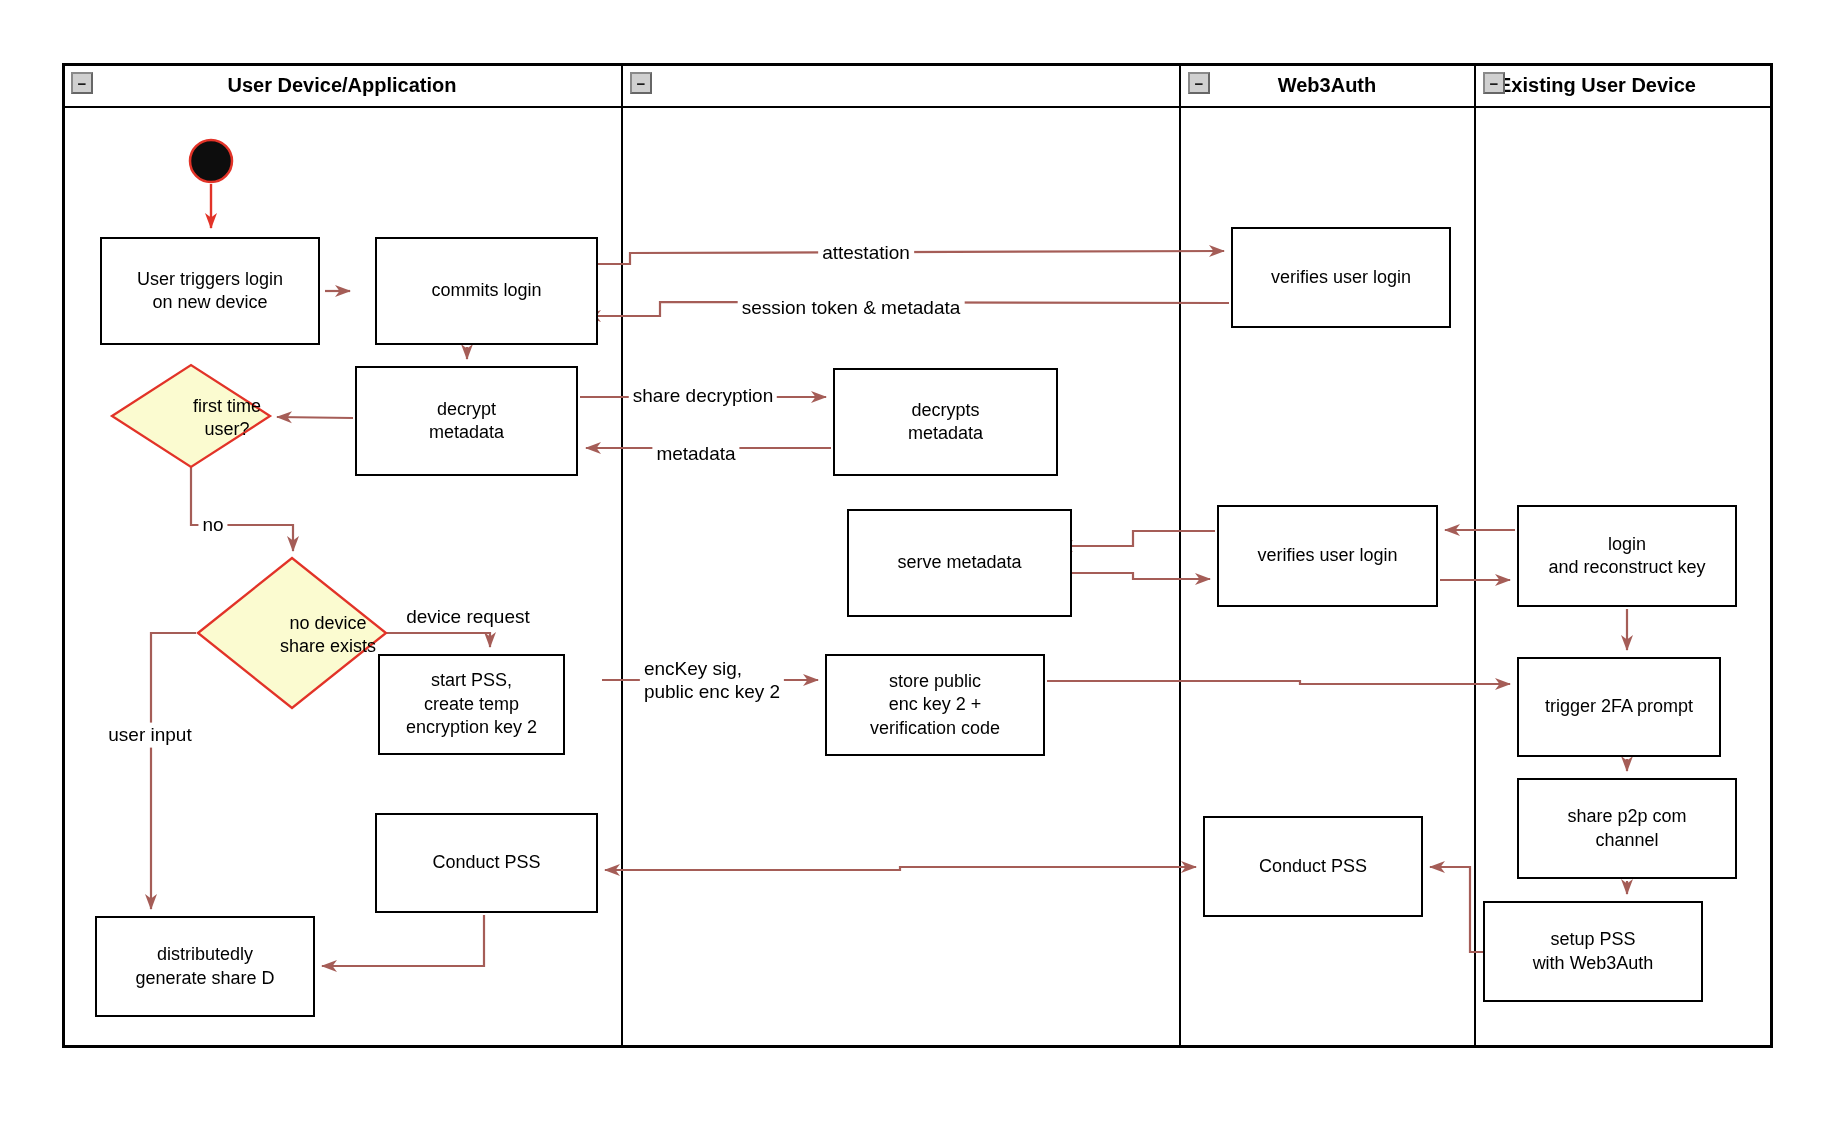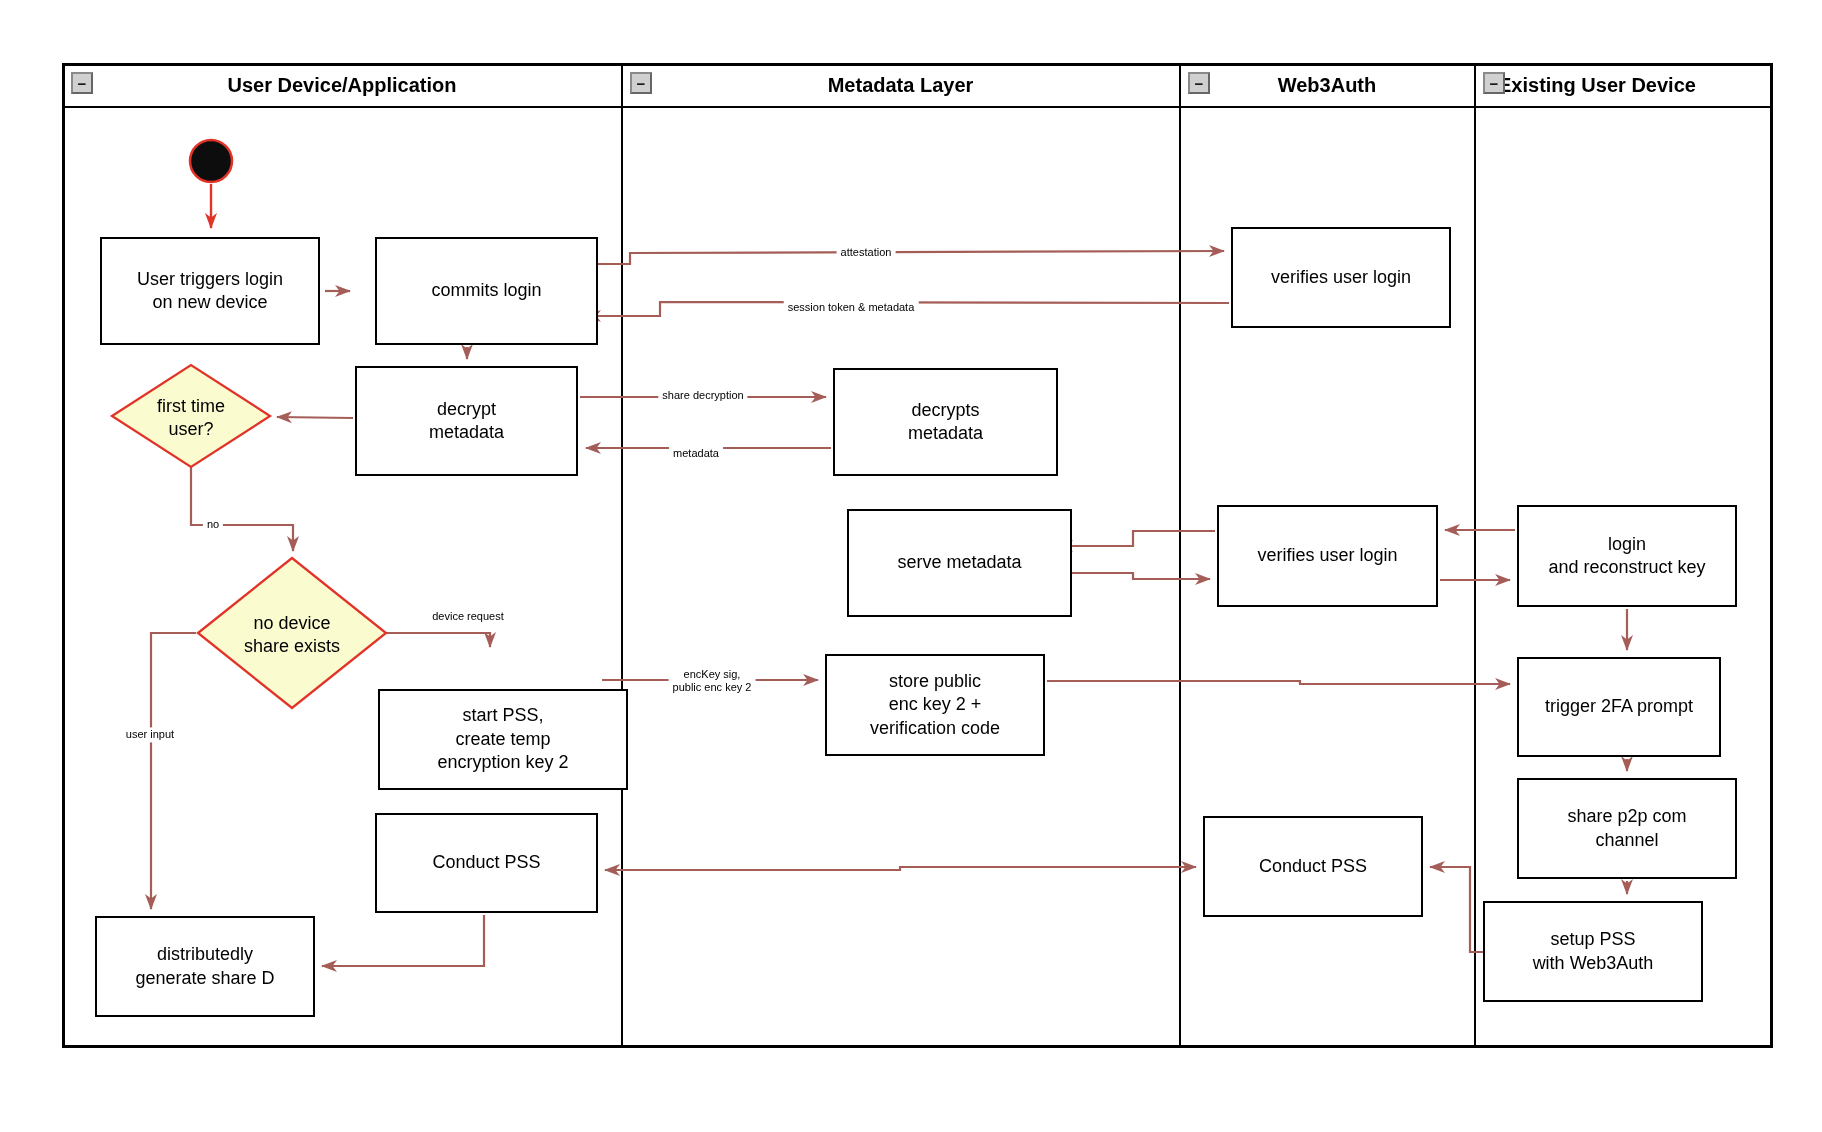--- a/index.html
+++ b/index.html
@@ -14,41 +14,40 @@
   .hdr-title.tight{text-align:left;padding-left:21px;}
   .collapse{position:absolute;left:6px;top:7px;width:18px;height:18px;background:#d0d0d0;
     border:2px solid #8a8a8a;border-right-color:#666;border-bottom-color:#666;
     display:flex;align-items:center;justify-content:center;font-size:15px;font-weight:bold;
     line-height:1;color:#111;cursor:pointer;}
   
   .node{position:absolute;border:2px solid #000;background:#fff;display:flex;align-items:center;
     justify-content:center;text-align:center;white-space:pre-line;font-size:18px;line-height:1.3;
     box-sizing:border-box;z-index:3;}
   .dlabel{position:absolute;transform:translate(-50%,-50%);text-align:center;white-space:pre-line;
-    font-size:18px;line-height:1.25;z-index:3;}
+    font-size:18px;line-height:1.25;z-index:3;margin-left:36px;}
   .elabel{position:absolute;transform:translate(-50%,-50%);background:#fff;padding:1px 4px;
-    font-size:11px;line-height:1.2;text-align:center;white-space:pre-line;z-index:4;}
+    font-size:19px;line-height:1.2;white-space:pre-line;z-index:4;}
   svg.overlay{position:absolute;left:0;top:0;z-index:2;}
 </style>
 </head>
 <body>
 
 <div class="abs frame" style="left:62px;top:63px;width:1711px;height:985px;"></div>
 <div class="abs hline" style="left:62px;top:106px;width:1711px;"></div>
 <div class="abs vline" style="left:621px;top:63px;height:985px;"></div>
 <div class="abs vline" style="left:1179px;top:63px;height:985px;"></div>
 <div class="abs vline" style="left:1474px;top:63px;height:985px;"></div>
 
 <div class="hdr-cell" style="left:65px;width:554px;">
   <span class="collapse">−</span>
   <div class="hdr-title">User Device/Application</div>
 </div>
 <div class="hdr-cell" style="left:624px;width:553px;">
   <span class="collapse">−</span>
-  <div class="hdr-title">Metadata Layer</div>
 </div>
 <div class="hdr-cell" style="left:1182px;width:290px;">
   <span class="collapse">−</span>
   <div class="hdr-title">Web3Auth</div>
 </div>
 <div class="hdr-cell" style="left:1477px;width:294px;">
   <span class="collapse">−</span>
   <div class="hdr-title tight">Existing User Device</div>
 </div>
 
@@ -99,21 +98,21 @@
 <div class="node" style="left:355px;top:237px;width:223px;height:108px;margin-left:20px;">commits login</div>
 <div class="node" style="left:1231px;top:227px;width:220px;height:101px;">verifies user login</div>
 <div class="node" style="left:355px;top:366px;width:223px;height:110px;">decrypt
 metadata</div>
 <div class="node" style="left:833px;top:368px;width:225px;height:108px;">decrypts
 metadata</div>
 <div class="node" style="left:831px;top:509px;width:225px;height:108px;margin-left:16px;">serve metadata</div>
 <div class="node" style="left:1217px;top:505px;width:221px;height:102px;">verifies user login</div>
 <div class="node" style="left:1517px;top:505px;width:220px;height:102px;">login
 and reconstruct key</div>
-<div class="node" style="left:378px;top:689px;width:250px;height:101px;">start PSS,
+<div class="node" style="left:378px;top:654px;width:187px;height:101px;">start PSS,
 create temp
 encryption key 2</div>
 <div class="node" style="left:825px;top:654px;width:220px;height:102px;">store public
 enc key 2 +
 verification code</div>
 <div class="node" style="left:1517px;top:657px;width:204px;height:100px;">trigger 2FA prompt</div>
 <div class="node" style="left:1517px;top:778px;width:220px;height:101px;">share p2p com
 channel</div>
 <div class="node" style="left:1483px;top:901px;width:220px;height:101px;">setup PSS
 with Web3Auth</div>

